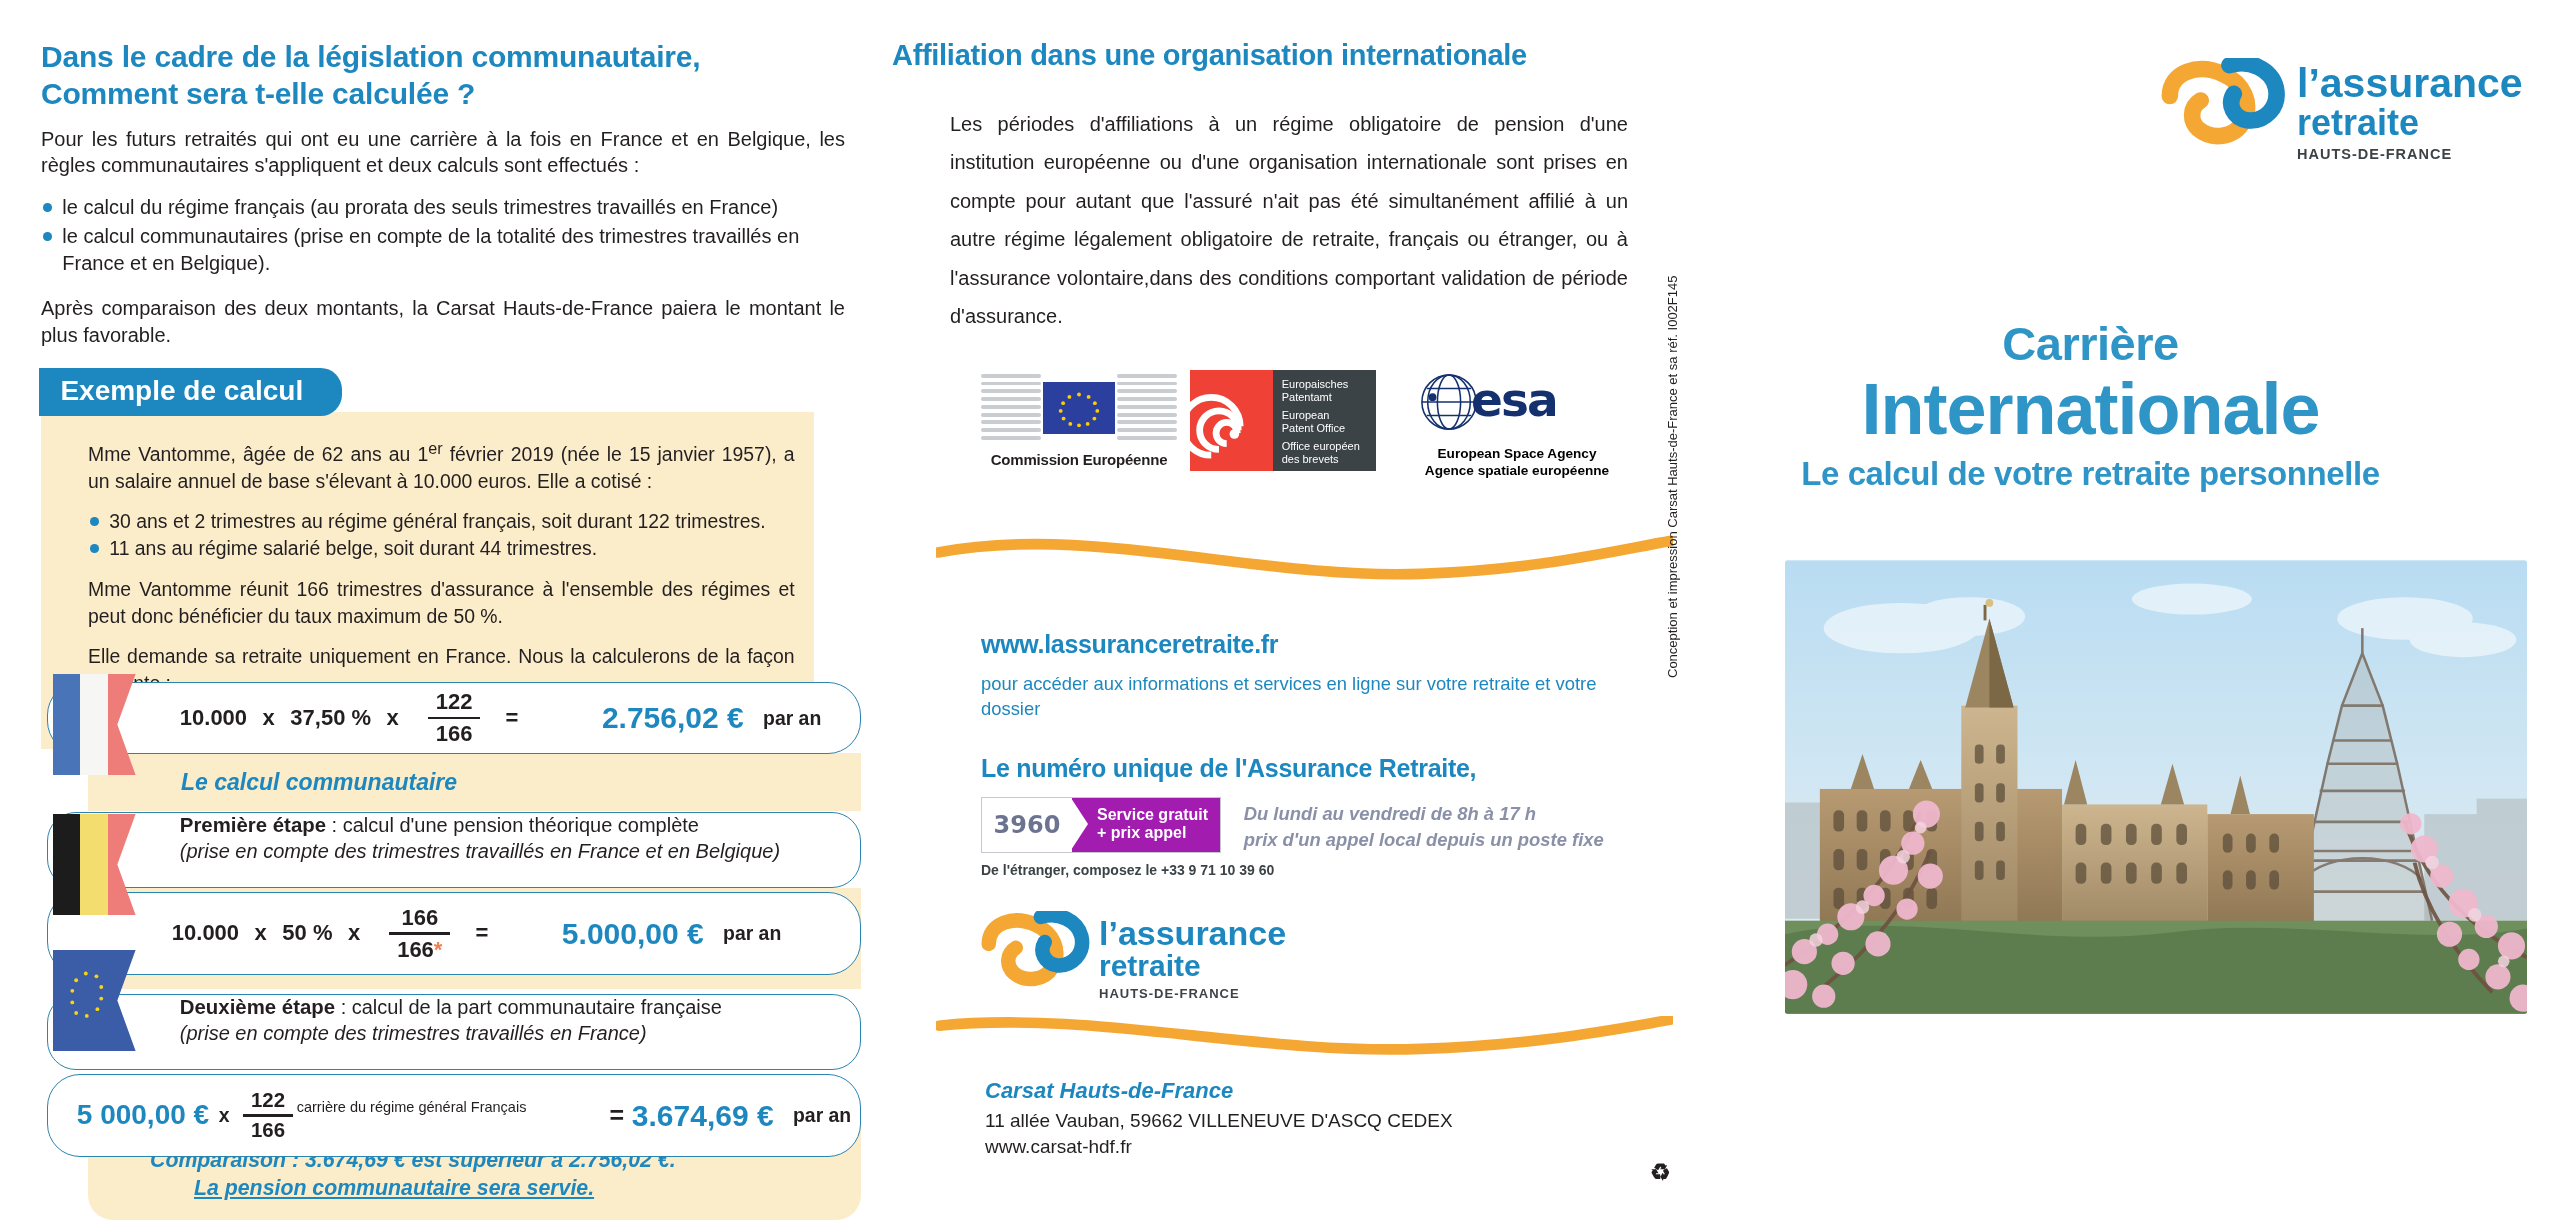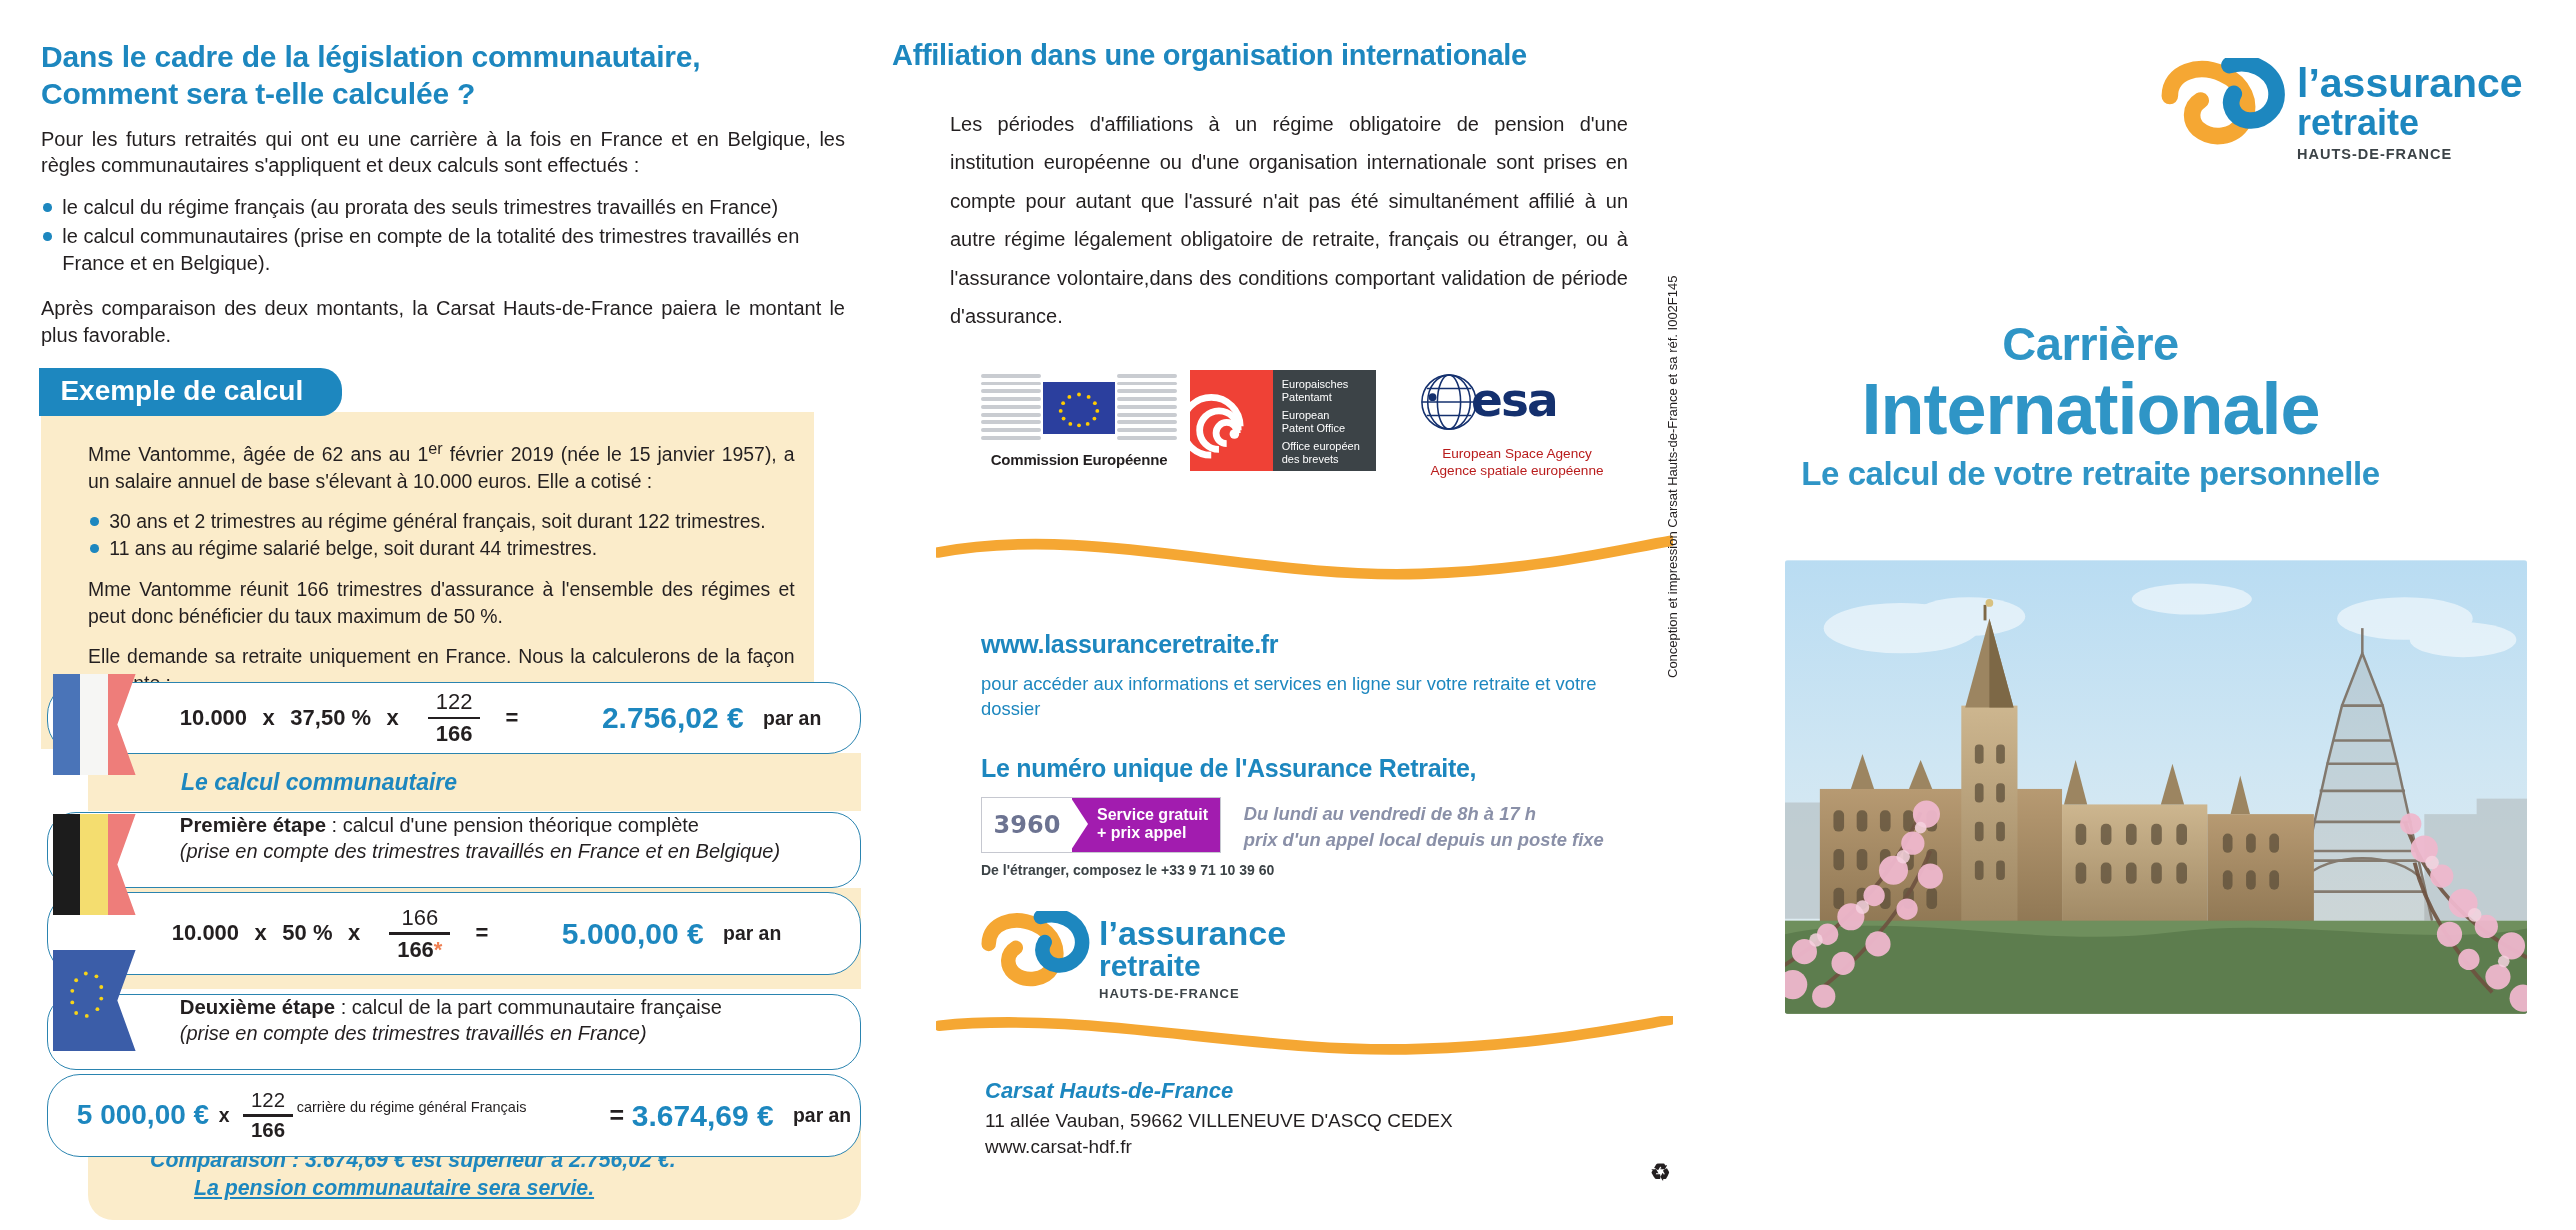--- a/index.html
+++ b/index.html
@@ -67,21 +67,21 @@
     background:#fff;border:1.9px solid #2a84b0;
     border-radius:33px;
     height:72px;
     display:flex;align-items:center;
     z-index:5;
   }
   .pill.tall{height:83px;}
   .pill.txtbox{height:76px;display:block;padding:1px 0 0 25px;border-radius:29px;}
   .pill .formula{display:flex;align-items:center;font-size:22px;font-weight:bold;}
   .frac{display:inline-block;text-align:center;line-height:1.06;margin:0 13.6px;}
-  .frac .num{display:block;font-size:22px;font-weight:normal;padding:0 7.8px;text-align:center;}
+  .frac .num{display:block;font-size:22px;font-weight:bold;padding:0 7.8px;text-align:center;}
   .frac .bar{display:block;height:2.9px;background:#231f20;margin:2.9px 0;}
   .frac .den{display:block;font-size:22px;font-weight:bold;padding:0 7.8px;}
   .res{color:#1d87bf;font-size:30px;font-weight:bold;}
   .paran{font-size:19.4px;font-weight:bold;color:#231f20;margin-left:19.4px;}
   .steplabel{font-size:20.4px;font-weight:bold;}
   .stepsub{font-size:20px;font-style:italic;}
   .star{color:#ef7f52;}
 
   
   .flag{position:absolute;z-index:6;width:83px;height:101px;}
@@ -136,21 +136,21 @@
   #epo-dark{flex:1;background:#3c4347;color:#fff;padding:7.8px 0 0 8.7px;box-sizing:border-box;}
   #epo-dark div{font-size:11px;line-height:1.2;margin-bottom:4.8px;}
 
   #logo-esa{position:absolute;left:456px;top:0;width:204px;text-align:center;}
   #esa-mark{height:76px;position:relative;}
   #esa-word{
     position:absolute;left:56px;top:9.7px;font-size:47px;font-weight:bold;color:#14306e;
     letter-spacing:-1.9px;line-height:47px;font-family:"DejaVu Sans",sans-serif;
   }
   #esa-globe{position:absolute;left:1.9px;top:5.8px;width:64px;height:60px;}
-  #logo-esa .cap{font-size:13.6px;font-weight:normal;color:#b91c1c;line-height:1.25;margin-top:3.9px;}
+  #logo-esa .cap{font-size:13.6px;font-weight:bold;color:#000000;line-height:1.25;margin-top:3.9px;}
 
   
   .swoosh{position:absolute;}
 
   
   #contact{position:absolute;left:981px;top:630px;width:678px;}
   #web{font-size:25px;font-weight:bold;color:#1d87bf;margin:0 0 11.6px 0;letter-spacing:-0.3px;}
   #websub{font-size:18.4px;color:#1d87bf;line-height:1.38;margin:0 0 33px 0;}
   #numtitle{font-size:25px;font-weight:bold;color:#1d87bf;margin:0 0 13.6px 0;letter-spacing:-0.3px;}
   #numrow{display:flex;align-items:flex-start;}

